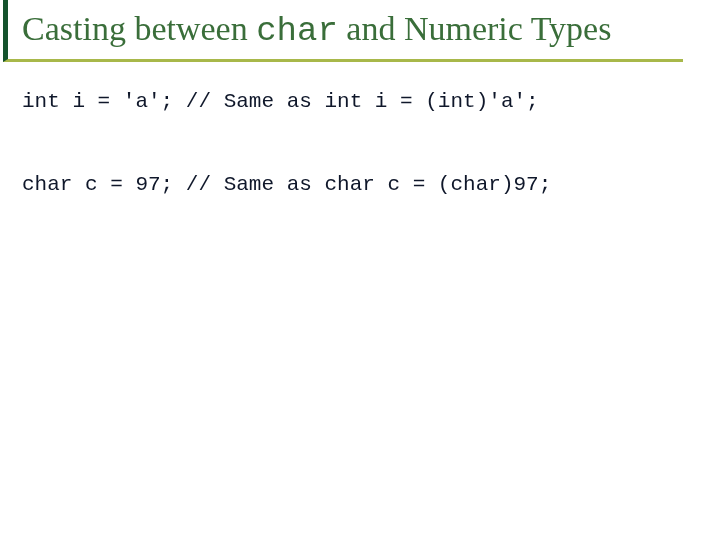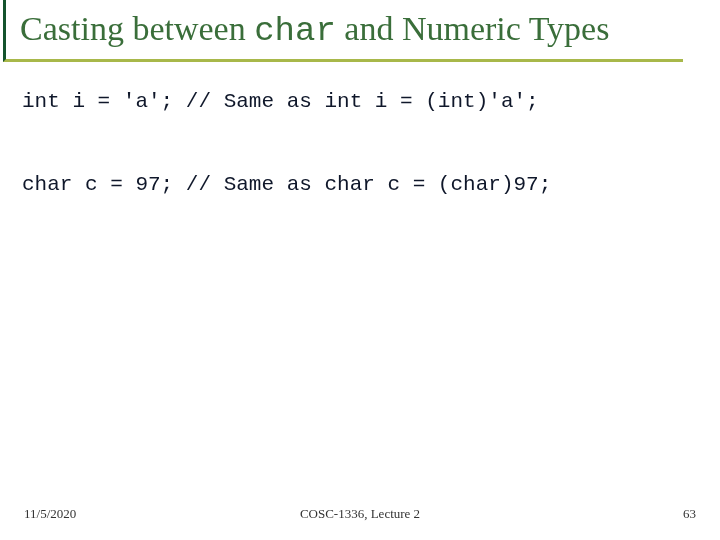--- a/index.html
+++ b/index.html
@@ -15,21 +15,21 @@
       font-family: Georgia, 'Times New Roman', serif;
     }
     .slide {
       width: 100%;
       height: 100%;
       padding: 0;
       position: relative;
     }
     .title-container {
       padding: 8px 14px 6px 14px;
-      border-left: 3px solid #14532d;
+      border-left: 5px solid #14532d;
       border-bottom: 3px solid #a8b84a;
       margin: 0 0 0 3px;
       width: fit-content;
       min-width: 680px;
     }
     .title {
       font-size: 34px;
       color: #3a6e3a;
       font-weight: normal;
       line-height: 1.25;
@@ -85,18 +85,13 @@
     <h1 class="title">
       <span>Casting between </span><span class="mono">char</span><span> and Numeric Types</span>
     </h1>
   </div>
 
   <div class="content">
     <div class="code-line">int i = 'a'; // Same as int i = (int)'a';</div>
     <div class="code-line">char c = 97; // Same as char c = (char)97;</div>
   </div>
 
-  <div class="footer">
-    <div class="footer-left">11/5/2020</div>
-    <div class="footer-center">COSC-1336, Lecture 2</div>
-    <div class="footer-right">63</div>
-  </div>
 </div>
 
 </body></html>

